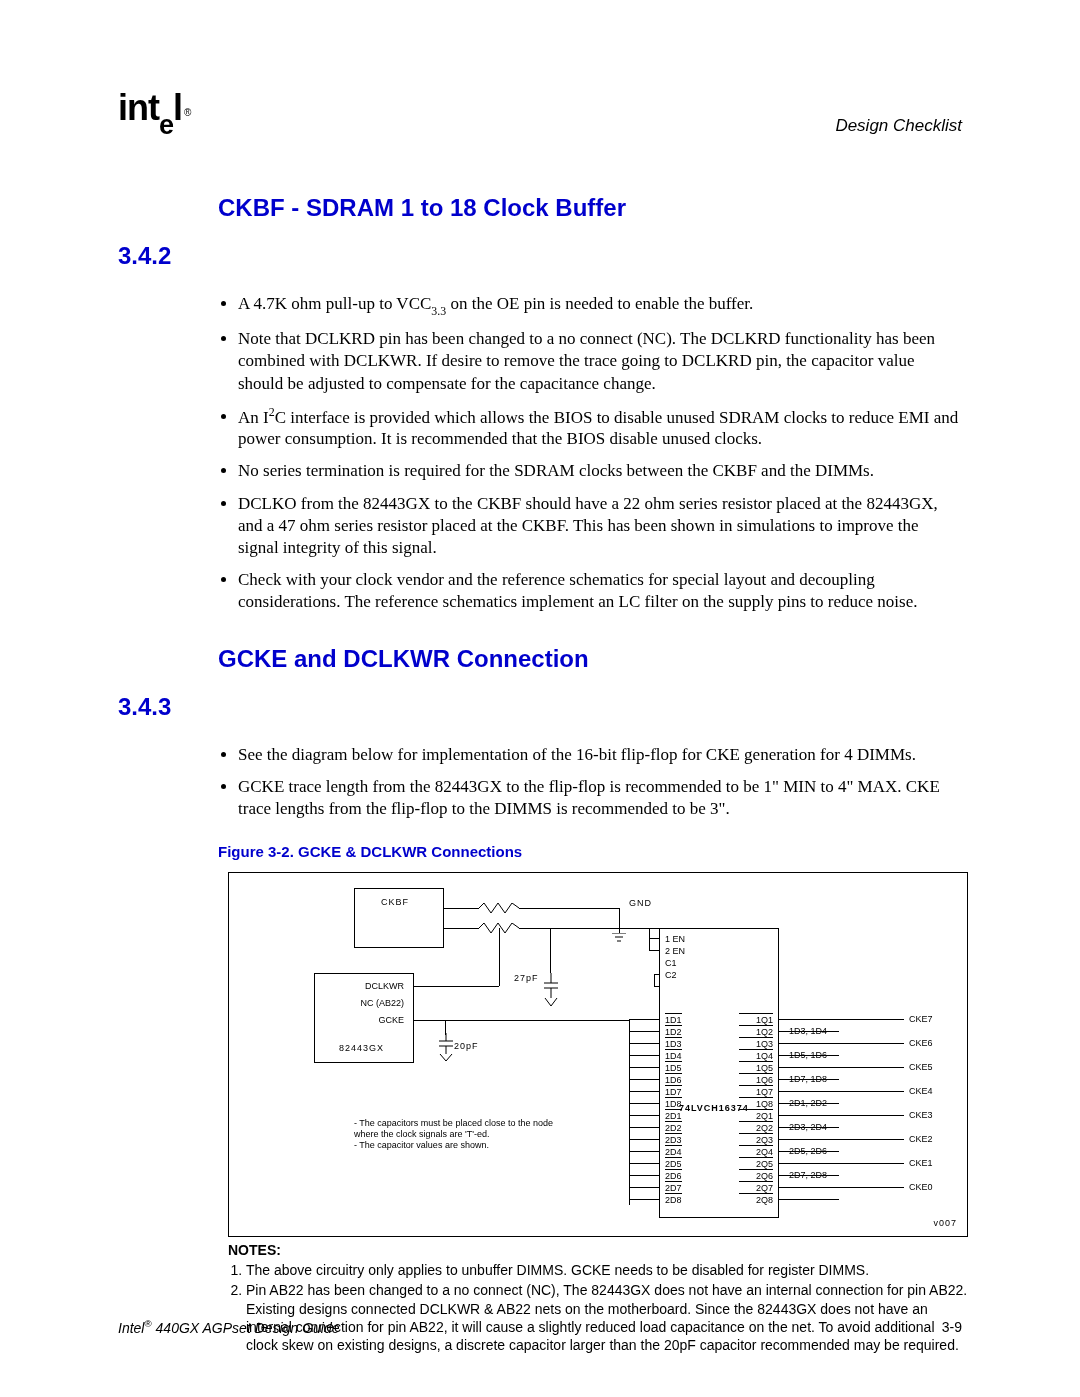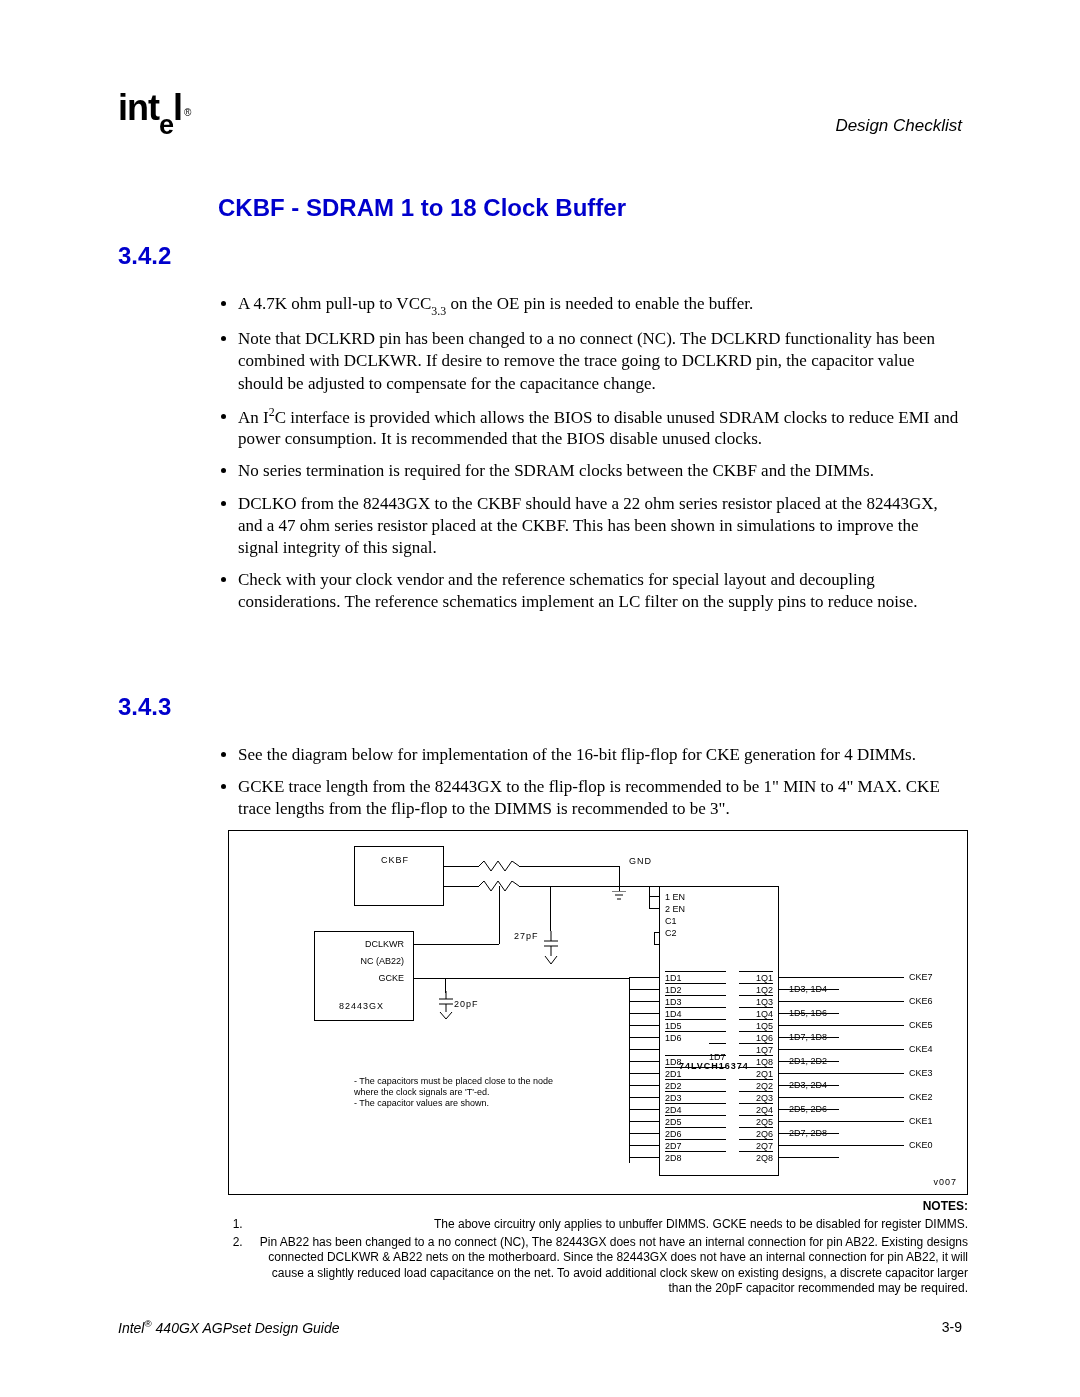--- a/index.html
+++ b/index.html
@@ -119,23 +119,22 @@
   .diag-notes {
     position: absolute;
     font-size: 9px;
     line-height: 11px;
     width: 220px;
   }
   .notes-block {
     margin-left: 110px;
     width: 740px;
     font-family: Arial, Helvetica, sans-serif;
-    font-size: 12px;
+    font-size: 14px;
     line-height: 1.3;
-    text-align: right;
   }
   .notes-block .ttl {
     font-weight: 700;
     margin-top: 4px;
   }
   .notes-block ol {
     margin: 2px 0 0 0;
     padding-left: 18px;
   }
   .notes-block li { margin-bottom: 2px; }
@@ -175,28 +174,30 @@
       <li>Note that DCLKRD pin has been changed to a no connect (NC). The DCLKRD functionality has been combined with DCLKWR. If desire to remove the trace going to DCLKRD pin, the capacitor value should be adjusted to compensate for the capacitance change.</li>
       <li>An I<span class="sup">2</span>C interface is provided which allows the BIOS to disable unused SDRAM clocks  to reduce EMI and power consumption. It is recommended that the BIOS disable unused clocks.</li>
       <li>No series termination is required for the SDRAM clocks between the CKBF and the DIMMs.</li>
       <li>DCLKO from the 82443GX to the CKBF should have a 22 ohm series resistor placed at the 82443GX, and a 47 ohm series resistor placed at the CKBF. This has been shown in simulations to improve the signal integrity of this signal.</li>
       <li>Check with your clock vendor and the reference schematics for special layout and decoupling considerations. The reference schematics implement an LC filter on the supply pins to reduce noise.</li>
     </ul>
   </div>
 
   <h2 class="sec">
     <span class="num">3.4.3</span>
+    <span>GCKE and DCLKWR Connection</span>
   </h2>
   <div class="body-block">
     <ul class="bullets">
       <li>See the diagram below for implementation of the 16-bit flip-flop for CKE generation for 4 DIMMs.</li>
       <li>GCKE trace length from the 82443GX to the flip-flop is recommended to be 1" MIN to 4" MAX. CKE trace lengths from the flip-flop to the DIMMS is recommended to be 3".</li>
     </ul>
   </div>
 
+  <div class="figure-title">Figure 3-2. GCKE &amp; DCLKWR Connections</div>
 
   <div class="diagram-wrap">
 
     <div class="box" style="left:125px; top:15px; width:90px; height:60px;"></div>
     <div class="lbl" style="left:152px; top:24px;">CKBF</div>
 
     <div class="box" style="left:85px; top:100px; width:100px; height:90px;"></div>
     <div class="lblr" style="left:95px; top:108px; width:80px;">DCLKWR</div>
     <div class="lblr" style="left:95px; top:125px; width:80px;">NC (AB22)</div>
     <div class="lblr" style="left:95px; top:142px; width:80px;">GCKE</div>
@@ -280,21 +281,21 @@
     <div class="line hl" style="left:425px; top:113px; width:5px;"></div>
     <div class="line vl" style="left:425px; top:101px; height:13px;"></div>
 
     <div class="pinlist pinlist-r" id="dpins" style="left:436px; top:140px;">
         <div style="border-top: 1px solid rgb(0, 0, 0); padding-top: 0px; height: 12px;">1D1</div>
         <div style="border-top: 1px solid rgb(0, 0, 0); padding-top: 0px; height: 12px;">1D2</div>
         <div style="border-top: 1px solid rgb(0, 0, 0); padding-top: 0px; height: 12px;">1D3</div>
         <div style="border-top: 1px solid rgb(0, 0, 0); padding-top: 0px; height: 12px;">1D4</div>
         <div style="border-top: 1px solid rgb(0, 0, 0); padding-top: 0px; height: 12px;">1D5</div>
         <div style="border-top: 1px solid rgb(0, 0, 0); padding-top: 0px; height: 12px;">1D6</div>
-        <div style="border-top: 1px solid rgb(0, 0, 0); padding-top: 7px; height: 12px; margin-left: 44px;">1D7</div>
+        <div style="border-top: 1px solid rgb(0, 0, 0); padding-top: 0px; height: 12px;">1D7</div>
         <div style="border-top: 1px solid rgb(0, 0, 0); padding-top: 0px; height: 12px;">1D8</div>
         <div style="border-top: 1px solid rgb(0, 0, 0); padding-top: 0px; height: 12px;">2D1</div>
         <div style="border-top: 1px solid rgb(0, 0, 0); padding-top: 0px; height: 12px;">2D2</div>
         <div style="border-top: 1px solid rgb(0, 0, 0); padding-top: 0px; height: 12px;">2D3</div>
         <div style="border-top: 1px solid rgb(0, 0, 0); padding-top: 0px; height: 12px;">2D4</div>
         <div style="border-top: 1px solid rgb(0, 0, 0); padding-top: 0px; height: 12px;">2D5</div>
         <div style="border-top: 1px solid rgb(0, 0, 0); padding-top: 0px; height: 12px;">2D6</div>
         <div style="border-top: 1px solid rgb(0, 0, 0); padding-top: 0px; height: 12px;">2D7</div>
         <div style="border-top: 1px solid rgb(0, 0, 0); padding-top: 0px; height: 12px;">2D8</div>
       </div>

